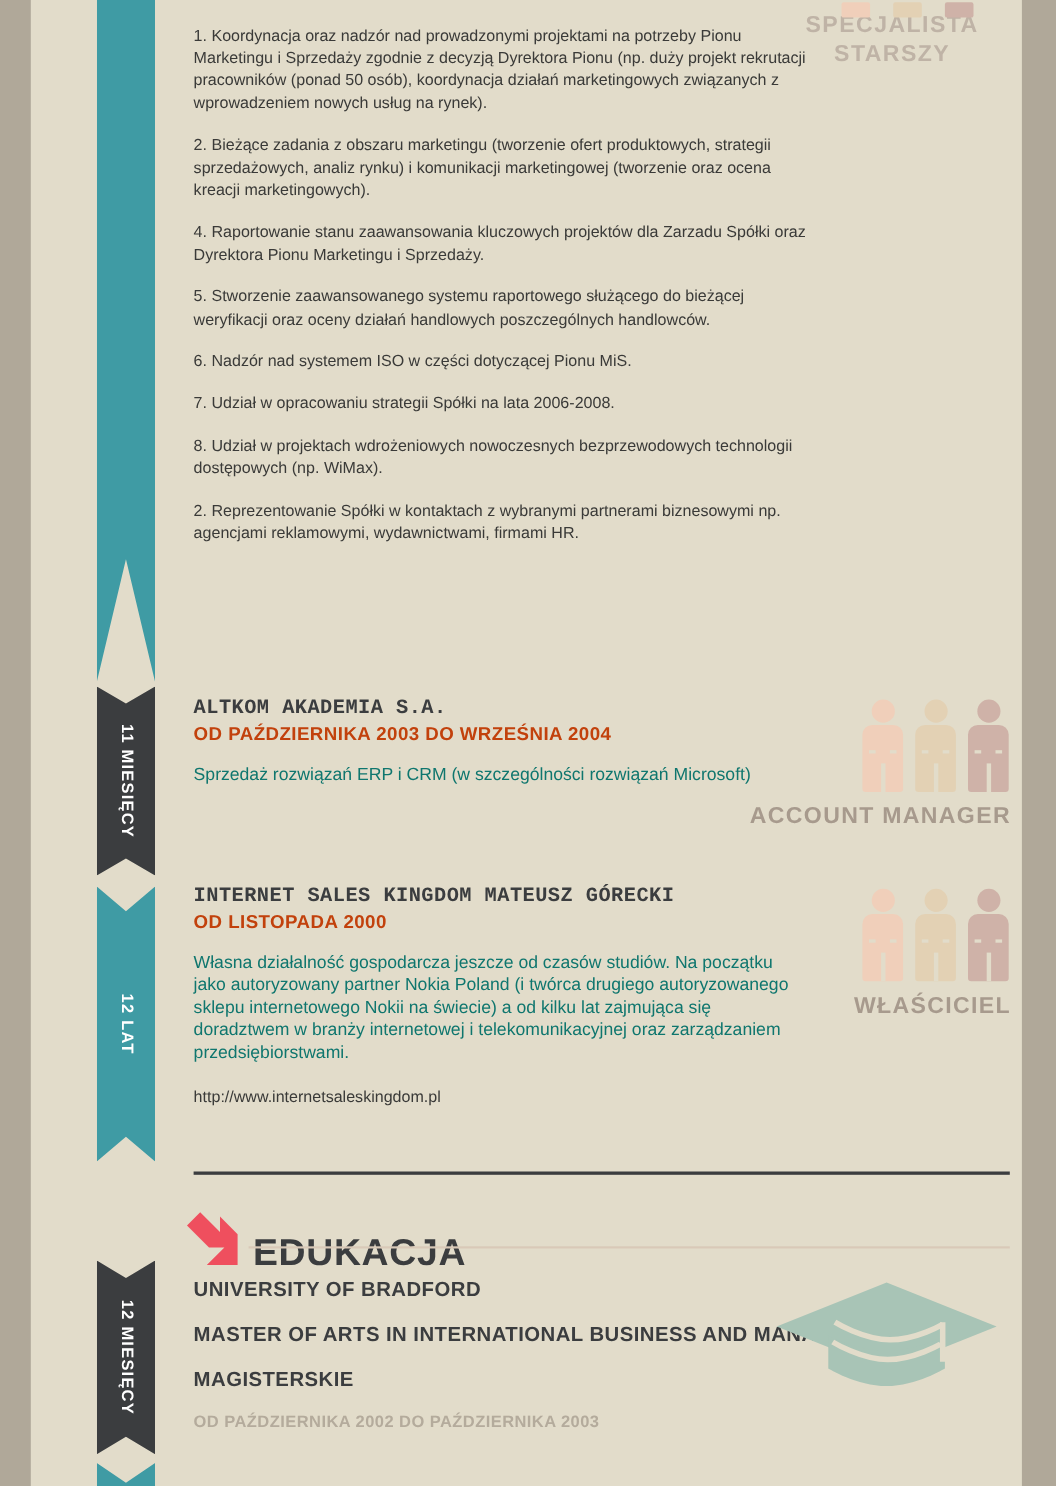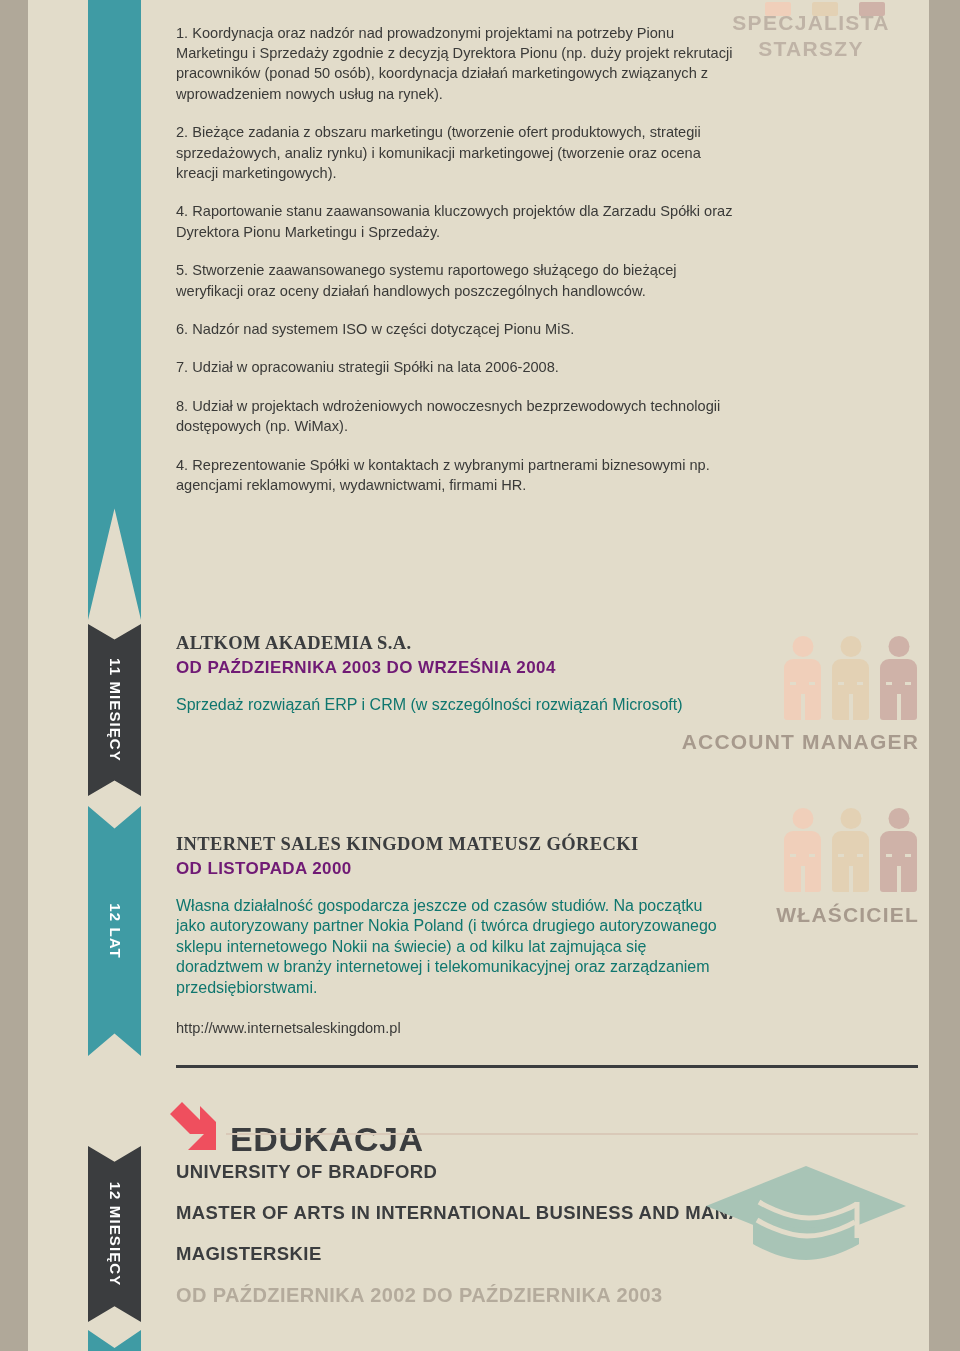--- a/index.html
+++ b/index.html
@@ -67,28 +67,28 @@
     position:absolute;right:36px;top:-8px;
     width:120px;height:14px;
     display:flex;justify-content:space-between;
   }
   .people-cut i{display:block;width:26px;height:14px;border-radius:2px;}
 
   
   .entry{position:absolute;left:28px;width:745px;}
   .entry-head{
     color:#3b3d3f;
-    font-family:Liberation Serif, serif;
+    font-family:Liberation Mono, monospace;
     font-weight:bold;
     font-size:18.5px;
     letter-spacing:.4px;
     line-height:23px;
   }
   .entry-dates{
-    color:#701a75;
+    color:#c2410c;
     font-family:"Liberation Sans Narrow","Liberation Sans",sans-serif;
     font-weight:bold;
     font-size:17px;
     letter-spacing:.4px;
     line-height:23px;
     margin-top:1px;
   }
   .entry-body{
     color:#0f766e;
     font-size:16px;
@@ -164,21 +164,21 @@
 
   
   .edu-line{
     color:#3b3d3f;
     font-family:"Liberation Sans Narrow","Liberation Sans",sans-serif;
     font-weight:bold;
     font-size:18.5px;
     letter-spacing:.4px;
     margin-bottom:19px;
   }
-  .edu-line.muted{color:#b4ab9c;font-size:20px;margin-bottom:0;}
+  .edu-line.muted{color:#b4ab9c;font-size:15px;margin-bottom:0;}
 
   .cap{position:absolute;width:210px;height:110px;}
   .cap svg{display:block;width:210px;height:110px;}
 </style>
 </head>
 <body>
 
 <div class="page">
 
   <div class="rail">
@@ -203,21 +203,21 @@
   <div class="content">
 
     <div class="dutylist">
       <p class="duty">1. Koordynacja oraz nadzór nad prowadzonymi projektami na potrzeby Pionu Marketingu i Sprzedaży zgodnie z decyzją Dyrektora Pionu (np. duży projekt rekrutacji pracowników (ponad 50 osób), koordynacja działań marketingowych związanych z wprowadzeniem nowych usług na rynek).</p>
       <p class="duty">2. Bieżące zadania z obszaru marketingu (tworzenie ofert produktowych, strategii sprzedażowych, analiz rynku) i komunikacji marketingowej (tworzenie oraz ocena kreacji marketingowych).</p>
       <p class="duty">4. Raportowanie stanu zaawansowania kluczowych projektów dla Zarzadu Spółki oraz Dyrektora Pionu Marketingu i Sprzedaży.</p>
       <p class="duty">5. Stworzenie zaawansowanego systemu raportowego służącego do bieżącej weryfikacji oraz oceny działań handlowych poszczególnych handlowców.</p>
       <p class="duty">6. Nadzór nad systemem ISO w części dotyczącej Pionu MiS.</p>
       <p class="duty">7. Udział w opracowaniu strategii Spółki na lata 2006-2008.</p>
       <p class="duty">8. Udział w projektach wdrożeniowych nowoczesnych bezprzewodowych technologii dostępowych (np. WiMax).</p>
-      <p class="duty">4. Reprezentowanie Spółki w kontaktach z wybranymi partnerami biznesowymi np. agencjami reklamowymi, wydawnictwami, firmami HR.</p>
+      <p class="duty">2. Reprezentowanie Spółki w kontaktach z wybranymi partnerami biznesowymi np. agencjami reklamowymi, wydawnictwami, firmami HR.</p>
     </div>
 
     <div class="role-top">
       <div class="people-cut">
         <i style="background:#f0cfba"></i>
         <i style="background:#e3d1b4"></i>
         <i style="background:#cfb2a8"></i>
       </div>
       <div class="role-text">SPECJALISTA</div>
       <div class="role-text">STARSZY</div>
@@ -246,21 +246,21 @@
       <span class="person">
         <i class="head" style="background:#cfb2a8"></i>
           <i class="body" style="background:#cfb2a8"></i>
         <i class="gap"></i>
           <i class="arm-l"></i>
           <i class="arm-r"></i>
       </span>
     </div>
     <div class="role-caption" style="right:10px;top:730px;">ACCOUNT MANAGER</div>
 
-    <div class="entry" style="top:833px;">
+    <div class="entry" style="top:803px;">
       <div class="entry-head">INTERNET SALES KINGDOM MATEUSZ GÓRECKI</div>
       <div class="entry-dates">OD LISTOPADA 2000</div>
       <div class="entry-body">Własna działalność gospodarcza jeszcze od czasów studiów. Na początku jako autoryzowany partner Nokia Poland (i twórca drugiego autoryzowanego sklepu internetowego Nokii na świecie) a od kilku lat zajmująca się doradztwem w branży internetowej i telekomunikacyjnej oraz zarządzaniem przedsiębiorstwami.</div>
       <div class="entry-link">http://www.internetsaleskingdom.pl</div>
     </div>
     <div class="people" style="right:12px;top:808px;">
       <span class="person">
         <i class="head" style="background:#f0cfba"></i>
           <i class="body" style="background:#f0cfba"></i>
         <i class="gap"></i>

